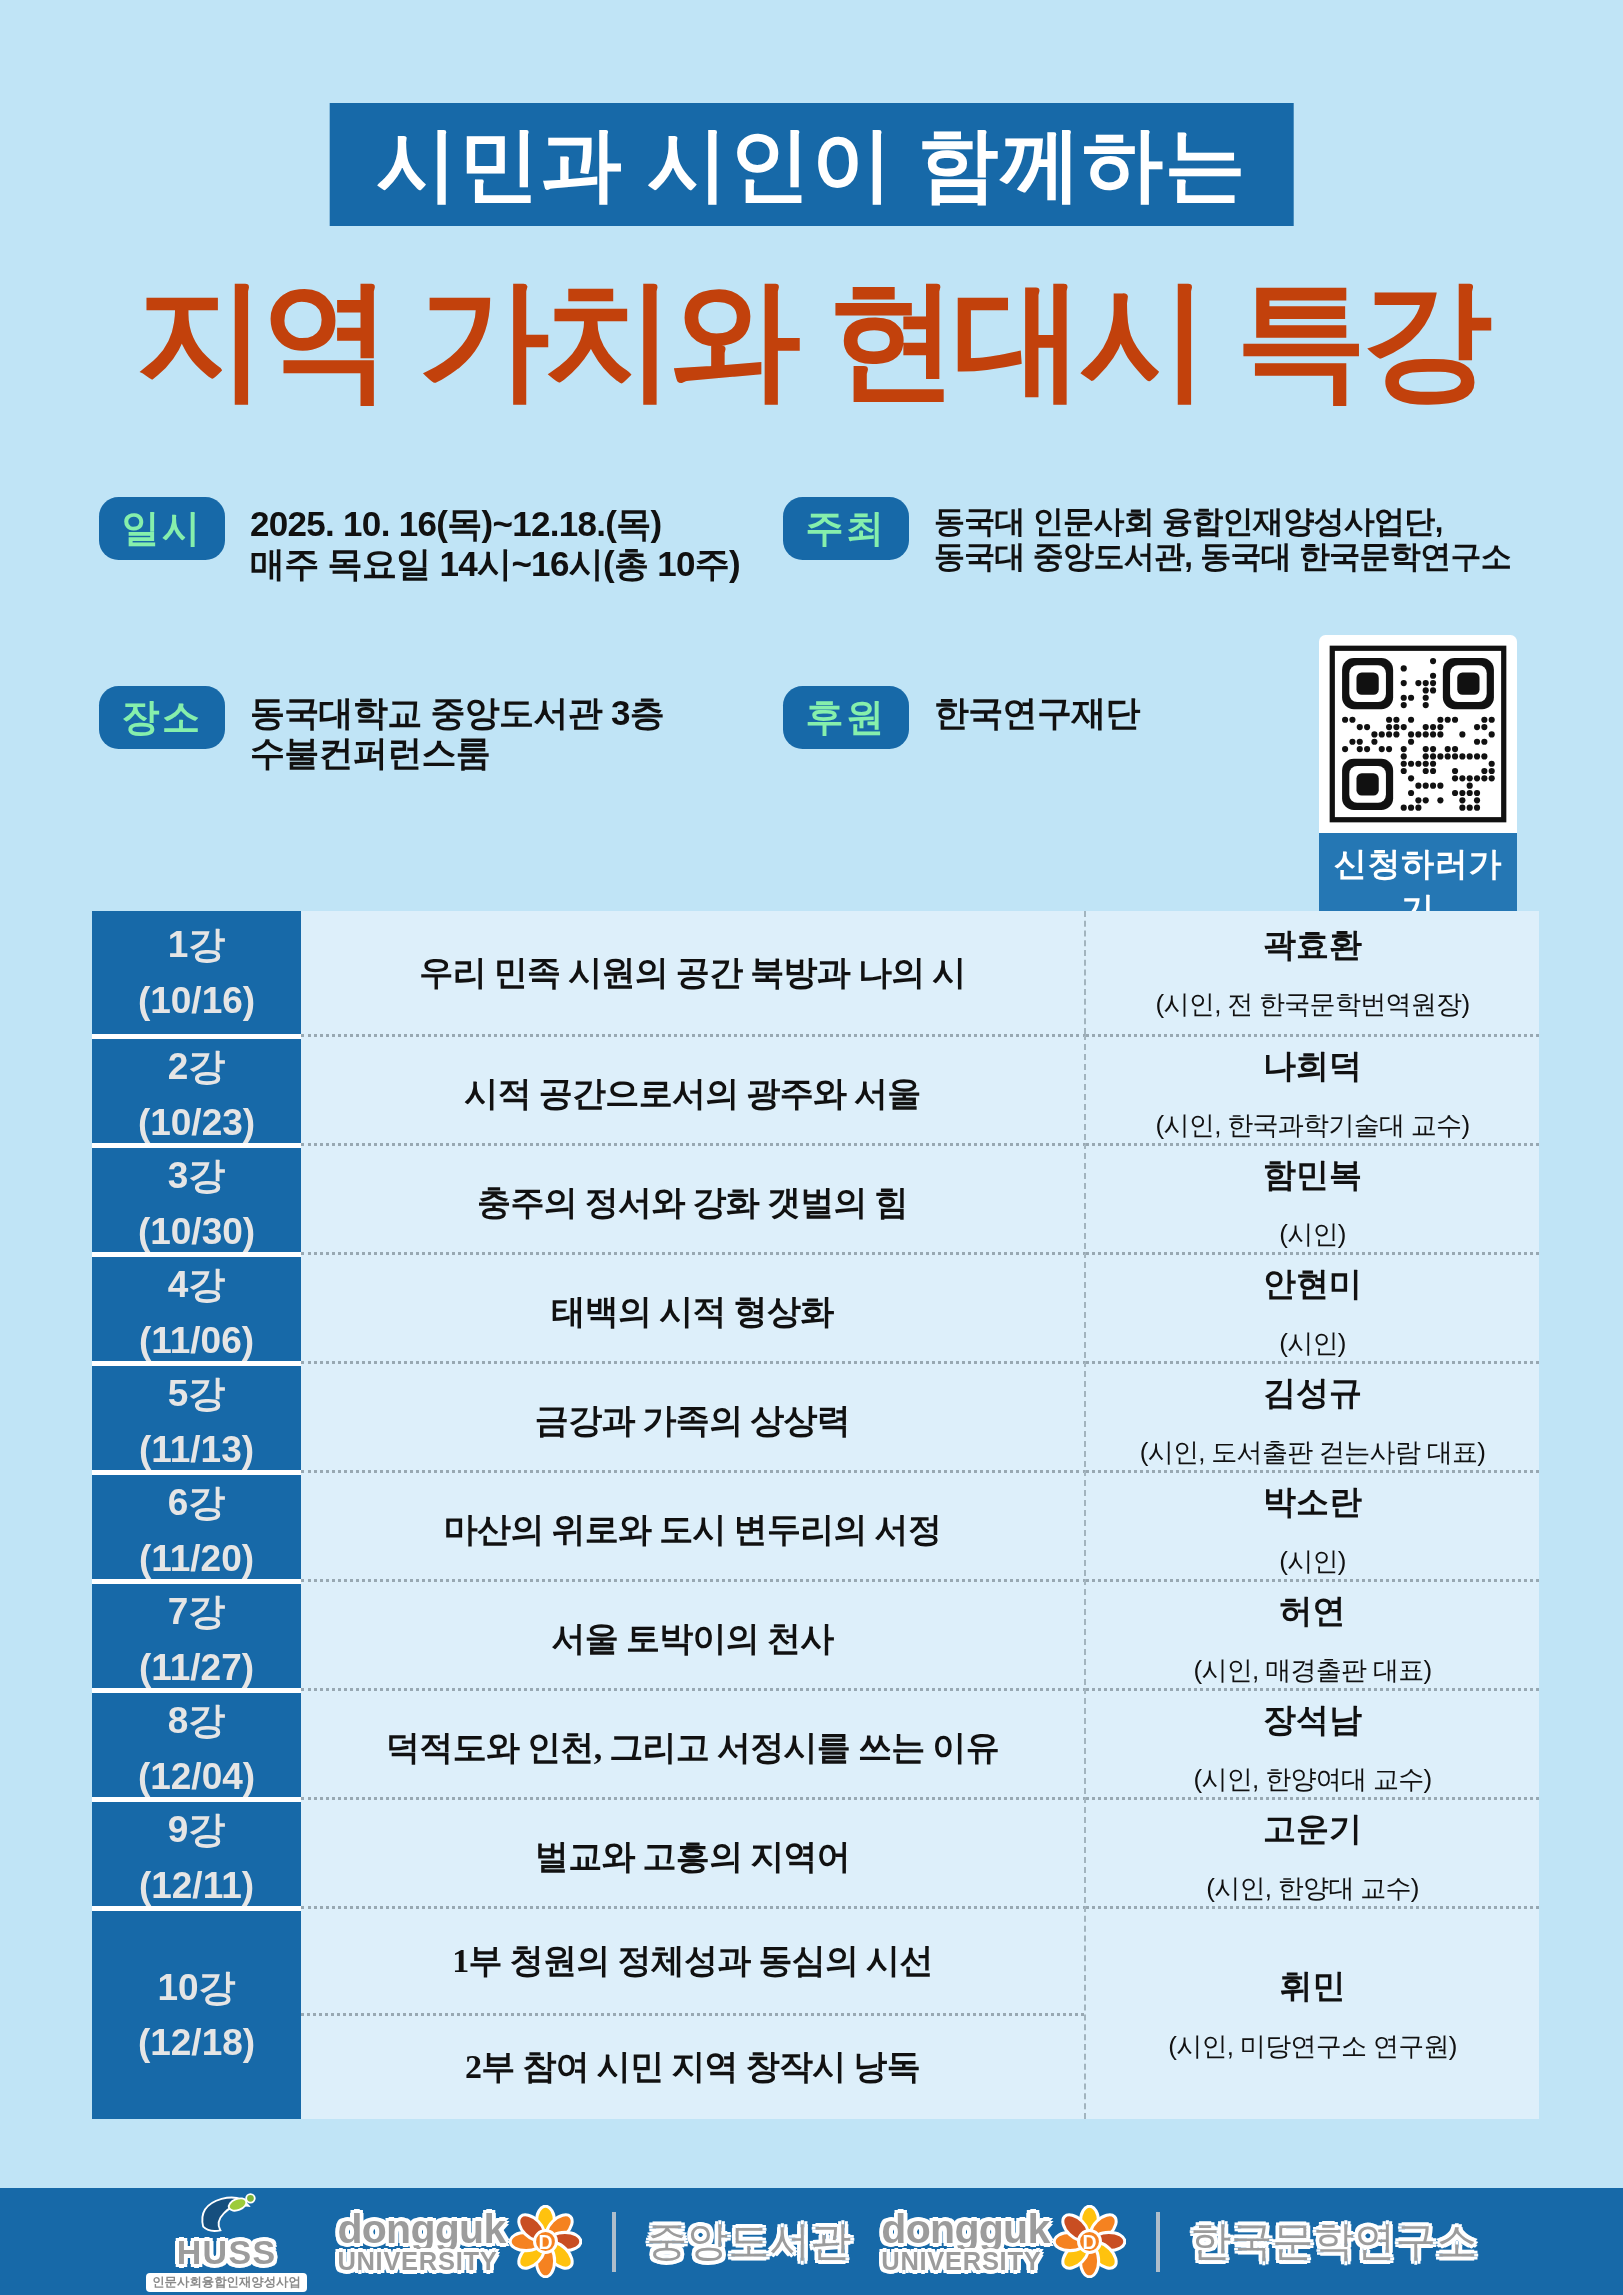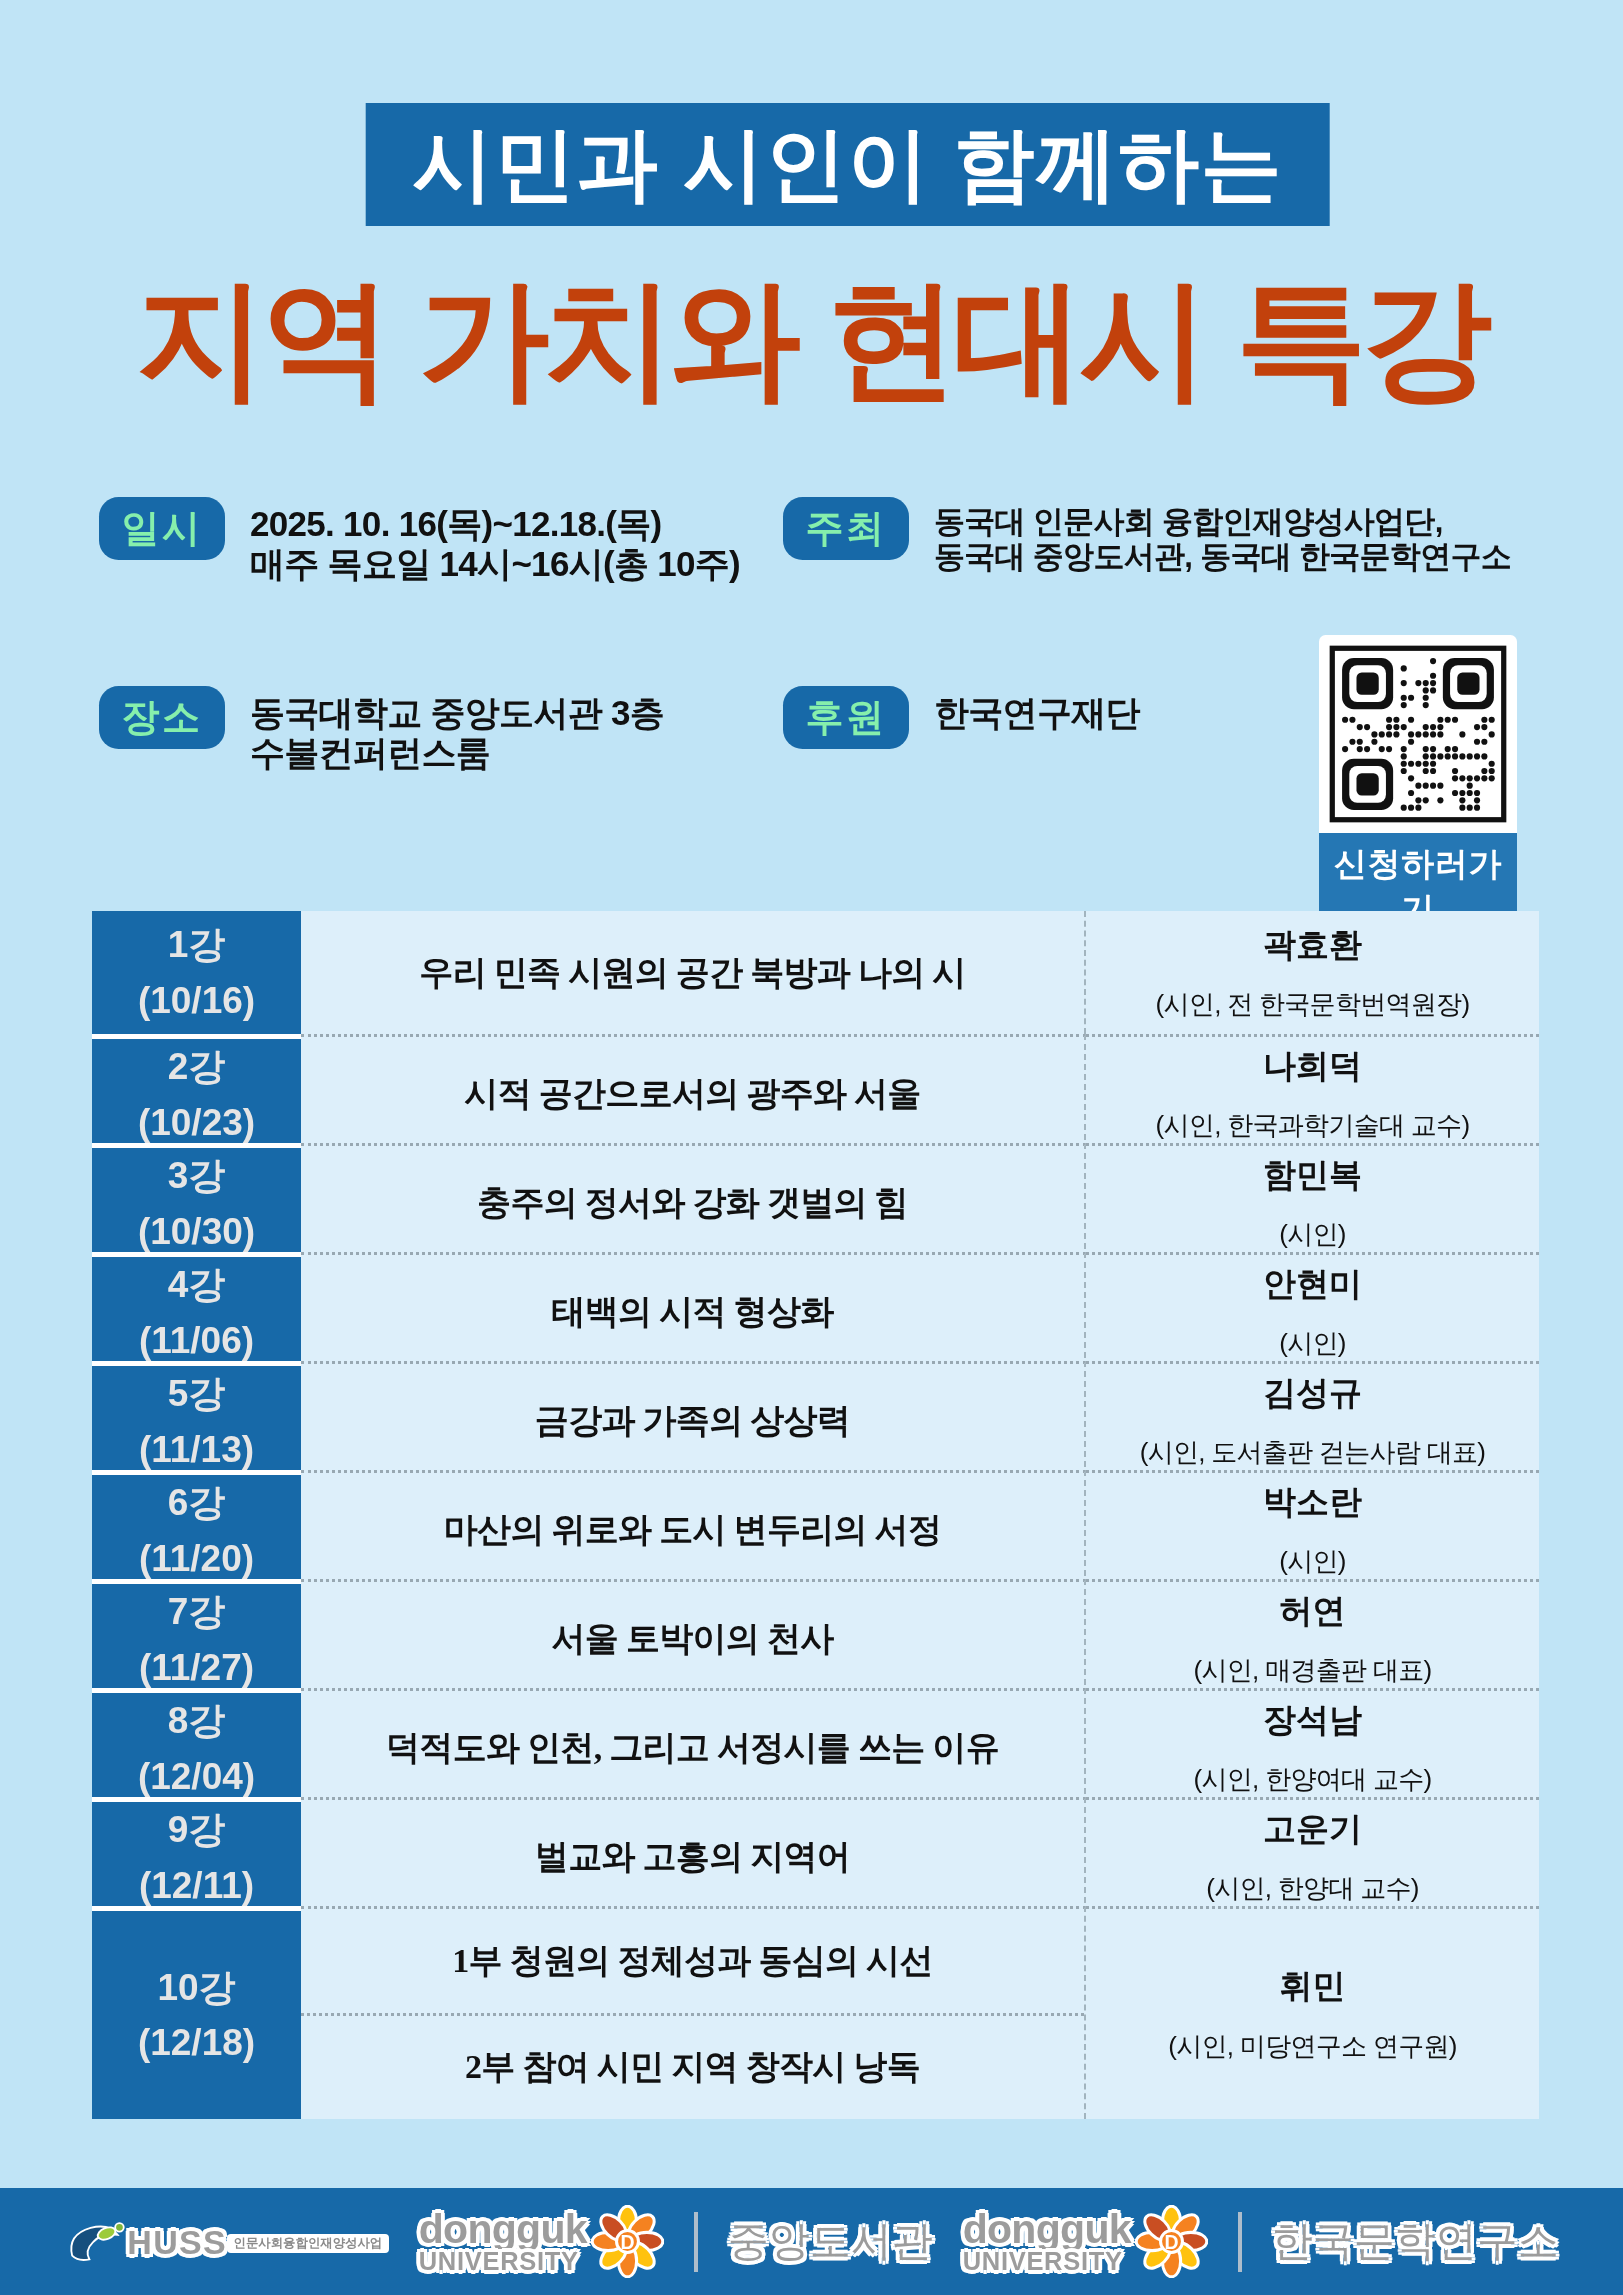--- a/index.html
+++ b/index.html
@@ -7,21 +7,21 @@
     width:1623px;height:2295px;position:relative;overflow:hidden;
     background:#C0E4F6;
     font-family:"Liberation Sans", sans-serif;
     color:#111;
   }
   
   .kicker{
     position:absolute;top:103px;left:50%;transform:translateX(-50%);
     background:#1769A8;color:#fff;
     font-size:81px;font-weight:800;letter-spacing:1.3px;white-space:nowrap;
-    padding:17px 47px;line-height:1.1;margin-left:36px;
+    padding:17px 47px;line-height:1.1;
   }
   
   .title{
     position:absolute;top:267px;left:50%;transform:translateX(-50%);
     color:#c2410c;font-size:131px;font-weight:900;letter-spacing:-5.2px;
     white-space:nowrap;line-height:1.1;
   }
   
   .info-item{position:absolute;display:flex;align-items:flex-start;}
   .ibadge{
@@ -70,21 +70,21 @@
   
   .footer{
     position:absolute;left:0;bottom:0;width:1623px;height:107px;background:#1769A8;
     display:flex;align-items:center;justify-content:center;gap:30px;
   }
   .halo{
     color:#9C9C9C;
     text-shadow:-3.3px -3.3px 0 #fff,3.3px -3.3px 0 #fff,-3.3px 3.3px 0 #fff,3.3px 3.3px 0 #fff,
                 -3.9px 0 0 #fff,3.9px 0 0 #fff,0 -3.9px 0 #fff,0 3.9px 0 #fff;
   }
-  .huss{display:flex;align-items:center;line-height:1;}
+  .huss{display:flex;flex-direction:column;align-items:center;line-height:1;}
   .huss-name{font-size:34px;font-weight:900;letter-spacing:1.3px;margin-top:1.3px;}
   .huss-sub{
     margin-top:3.9px;background:#fff;color:#8a8a8a;font-size:12.4px;font-weight:700;
     padding:3.3px 6.5px;border-radius:3.9px;white-space:nowrap;
   }
   .dg{display:flex;align-items:center;}
   .dg-text{display:flex;flex-direction:column;line-height:0.95;text-align:left;}
   .dg1{font-size:41px;font-weight:900;letter-spacing:-0.7px;}
   .dg2{font-size:25.5px;font-weight:800;letter-spacing:0.7px;}
   .dg-flower{width:73px;height:73px;margin-left:3.9px;}

